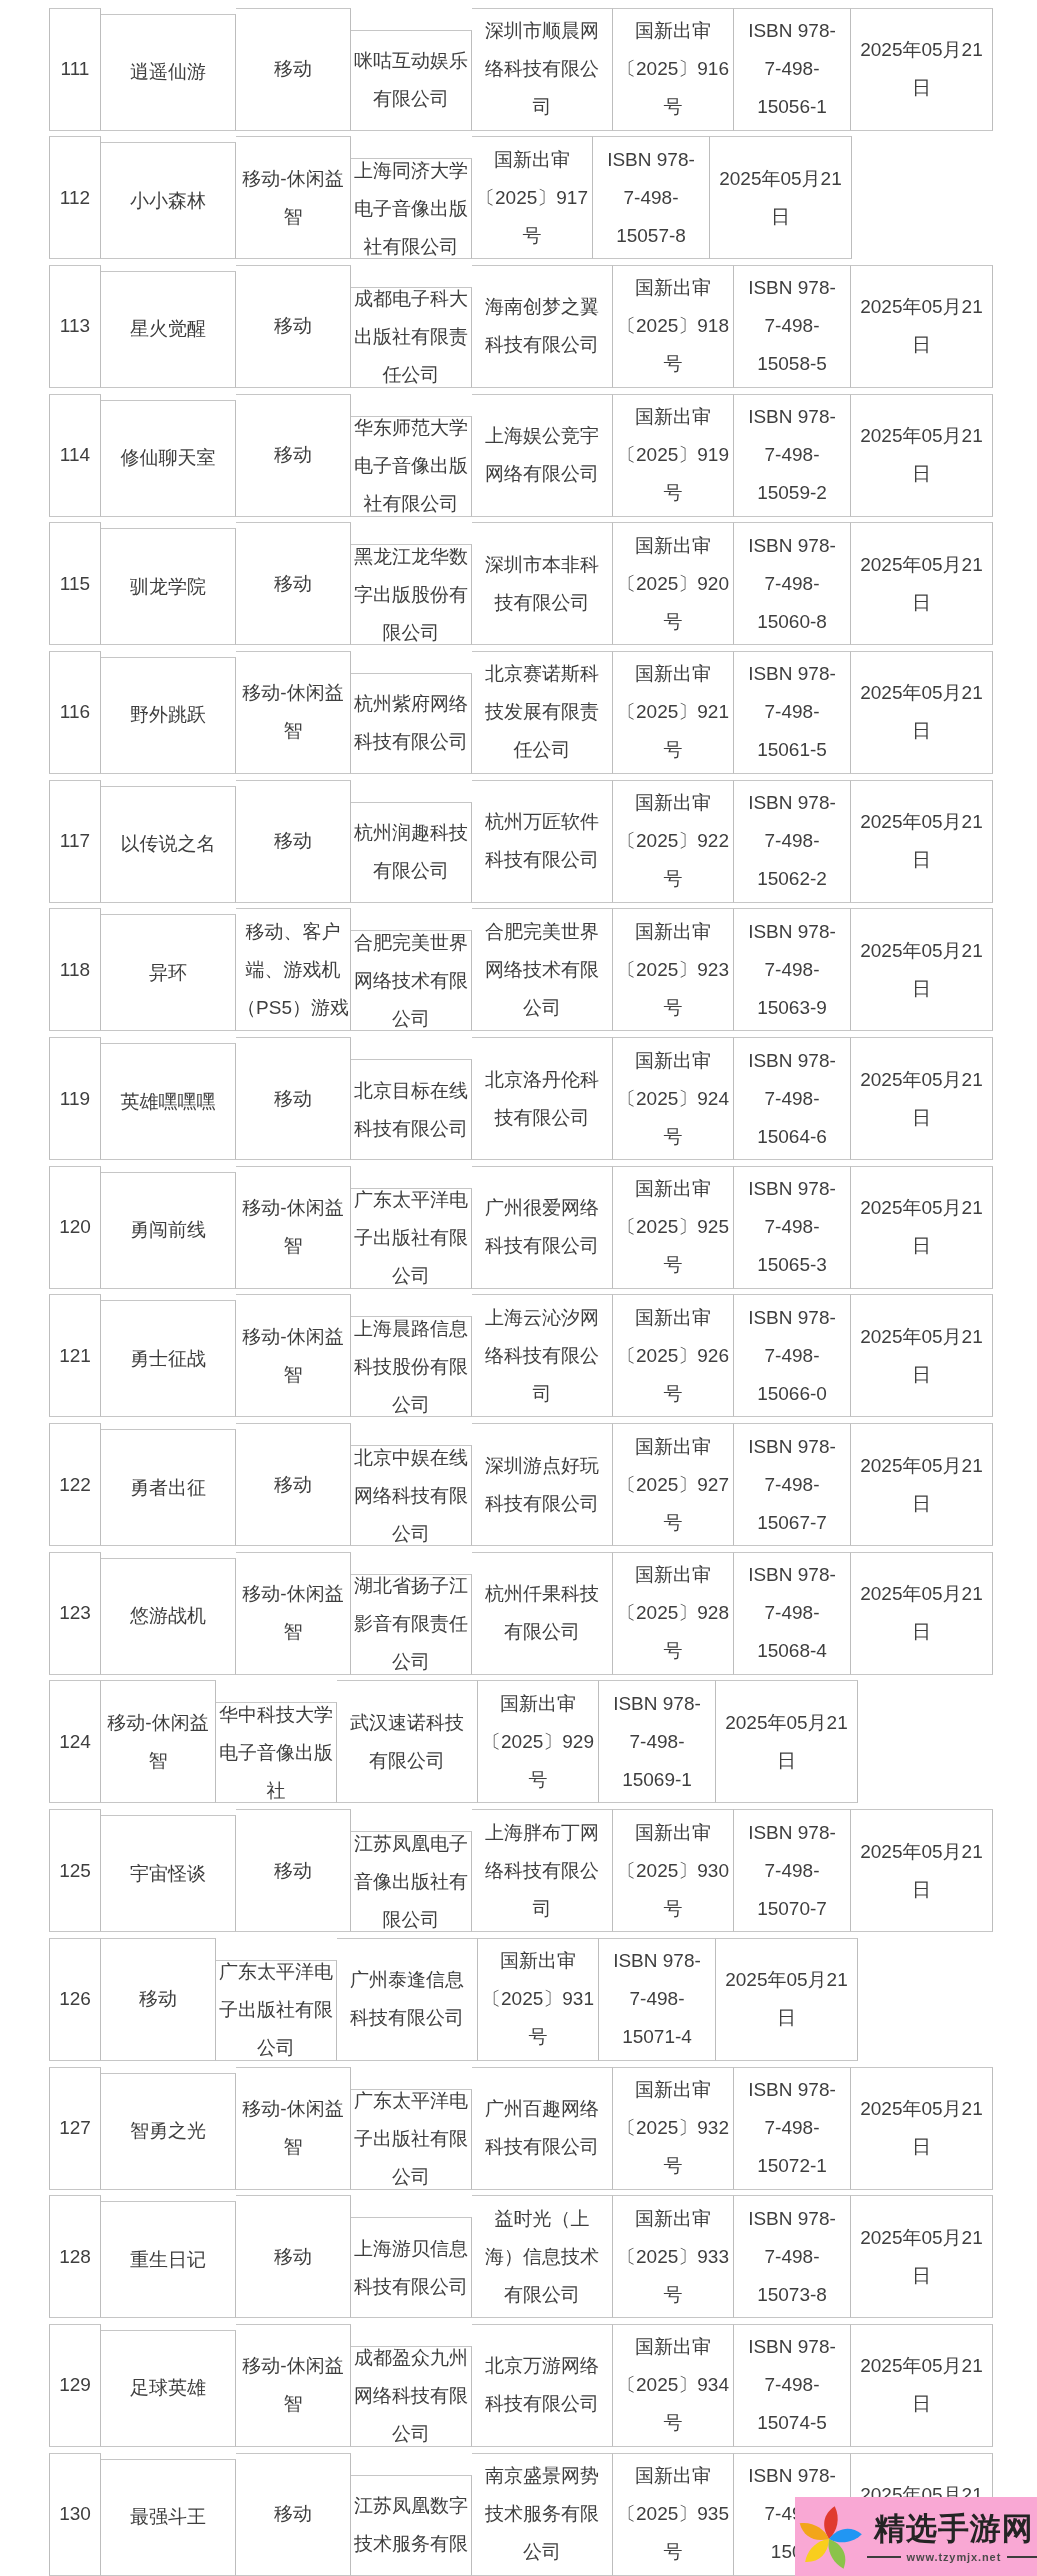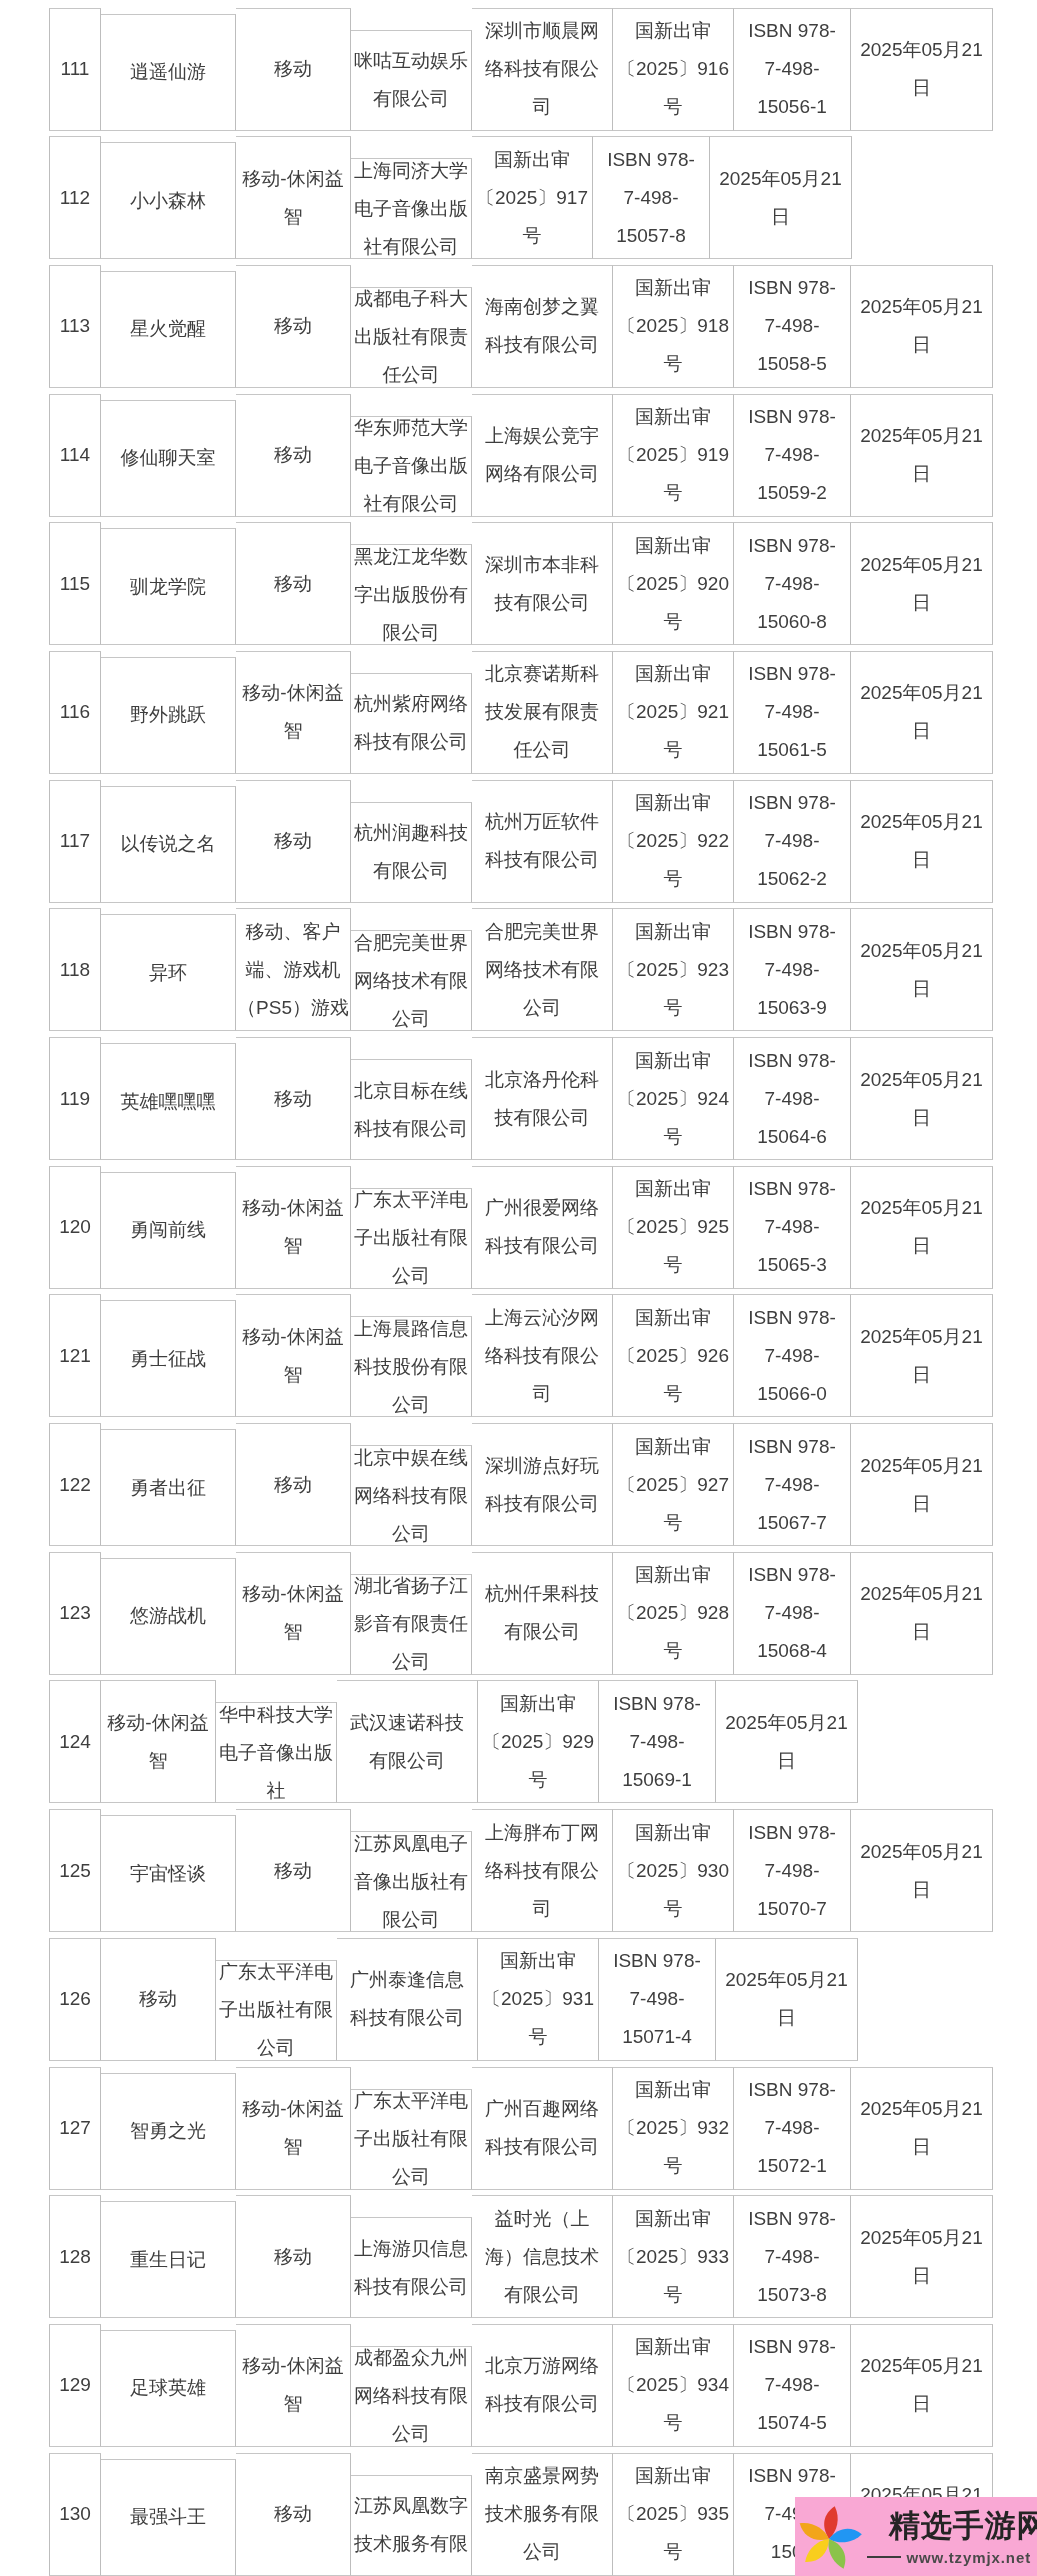--- a/index.html
+++ b/index.html
@@ -86,21 +86,21 @@
     align-items: center;
     margin-top: 3.8px;
   }
   .wm-rule {
     display: inline-block;
     width: 34px;
     height: 0;
     border-top: 2.8px solid #3d3d3d;
   }
   .wm-url {
-    font-size: 15px;
+    font-size: 11px;
     font-weight: bold;
     color: #4a4a4a;
     margin: 0 5.7px;
     letter-spacing: 0.9px;
     white-space: nowrap;
   }
 </style>
 </head>
 <body>
 

